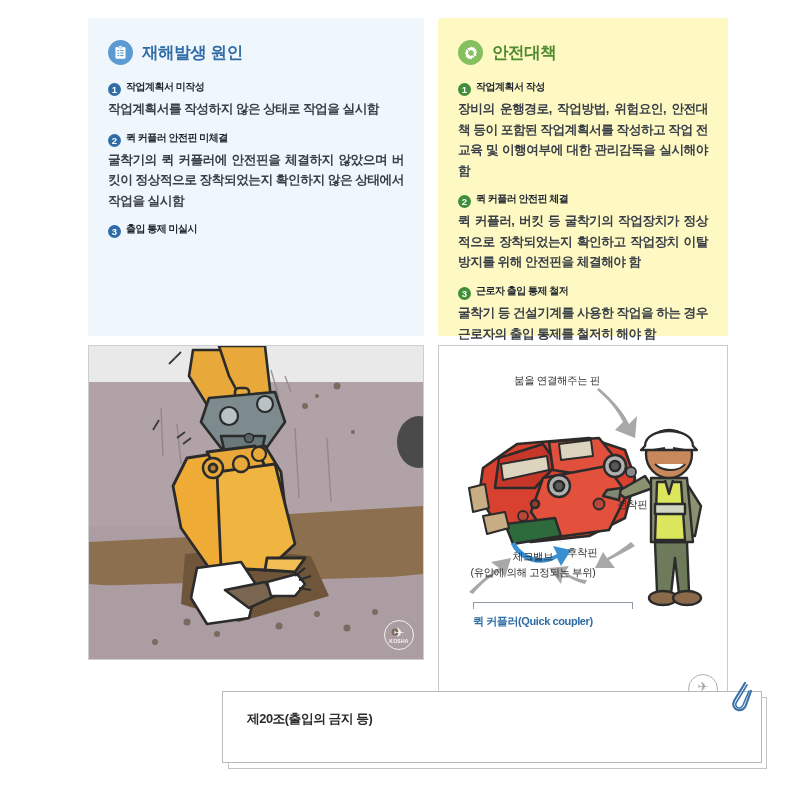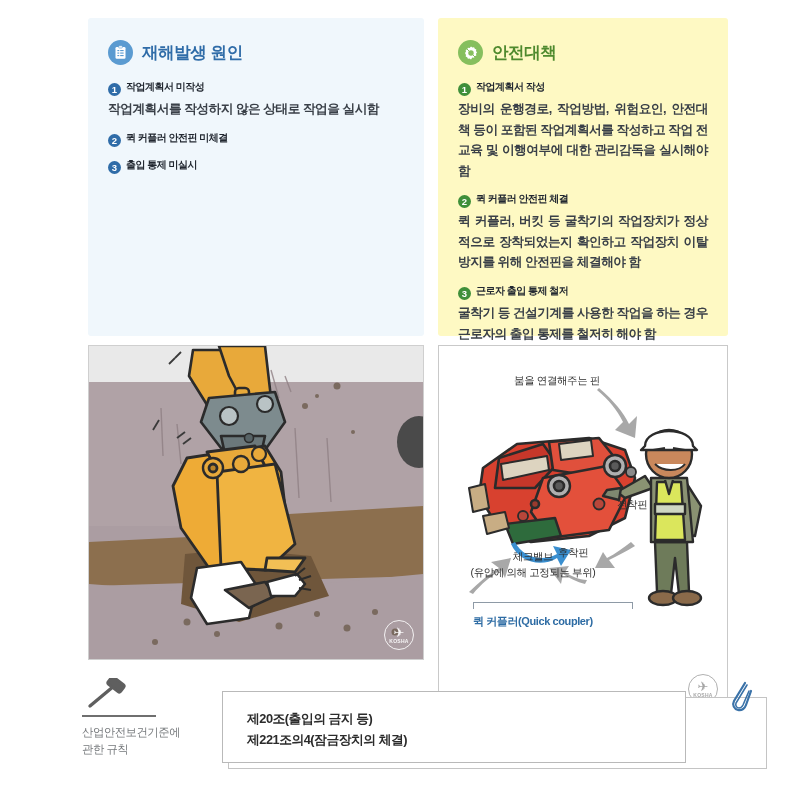--- a/index.html
+++ b/index.html
@@ -263,21 +263,21 @@
     width: 539px;
     height: 72px;
     border: 1px solid #c4c4c4;
     background: #ffffff;
   }
 
   .law-box {
     position: absolute;
     left: 0;
     top: 0;
-    width: 464px;
+    width: 540px;
     height: 72px;
     border: 1px solid #b9b9b9;
     background: #ffffff;
     padding: 17px 0 0 24px;
   }
 
   .law-line {
     font-size: 12.8px;
     font-weight: bold;
     color: #2b2b2b;
@@ -323,20 +323,21 @@
           <span class="item-title">작업계획서 미작성</span>
         </div>
         <p class="item-body">작업계획서를 작성하지 않은 상태로 작업을 실시함</p>
       </div>
 
       <div class="item">
         <div class="item-head">
           <span class="num num--blue">2</span>
           <span class="item-title">퀵 커플러 안전핀 미체결</span>
         </div>
+        <p class="item-body">굴착기의 퀵 커플러에 안전핀을 체결하지 않았으며 버킷이 정상적으로 장착되었는지 확인하지 않은 상태에서 작업을 실시함</p>
       </div>
 
       <div class="item">
         <div class="item-head">
           <span class="num num--blue">3</span>
           <span class="item-title">출입 통제 미실시</span>
         </div>
       </div>
     </section>
 
@@ -525,55 +526,41 @@
 
           <path d="M206 100 C206 80 254 80 254 100 L258 104 L202 104 Z" fill="#ffffff" stroke="#2b2b2b" stroke-width="2.4"></path>
 
           <path d="M214 104 L226 102 M234 102 L246 104" stroke="#2b2b2b" stroke-width="2" fill="none"></path>
           <path d="M216 118 C224 126 240 126 246 118" stroke="#2b2b2b" stroke-width="2" fill="#ffffff"></path>
         </g>
       </svg>
 
       <span class="dlabel dlabel--center" style="left:48px; top:28px; width:140px;">붐을 연결해주는 핀</span>
       <span class="dlabel" style="left:178px; top:152px;">전착핀</span>
-      <span class="dlabel" style="left:119px; top:200px;">후착핀</span>
+      <span class="dlabel" style="left:128px; top:200px;">후착핀</span>
       <span class="dlabel dlabel--center" style="left:14px; top:204px; width:160px;">체크밸브</span>
       <span class="dlabel dlabel--center" style="left:4px; top:220px; width:180px;">(유압에 의해 고정되는 부위)</span>
 
       <span class="caption-line"></span>
       <span class="caption-text">퀵 커플러(Quick coupler)</span>
 
       <figcaption class="kosha kosha--dark">
         <span class="kosha-swoosh">✈</span>
         <span>KOSHA</span>
       </figcaption>
     </figure>
   </div>
 
   <div class="law-row">
 
-    <div class="law-left">
-      <div class="gavel">
-        <svg width="46" height="34" viewBox="0 0 46 34" aria-hidden="true">
-          <g stroke="#5f5f5f" stroke-width="2.6" stroke-linecap="round" fill="#5f5f5f">
-            <path d="M6 28 L30 8" stroke-width="3.4"></path>
-            <rect x="24" y="2" width="16" height="9" rx="2" transform="rotate(38 32 6.5)"></rect>
-          </g>
-        </svg>
-      </div>
-      <div class="gavel-underline"></div>
-      <div class="law-left-label">산업안전보건기준에</div>
-      <div class="law-left-label">관한 규칙</div>
-    </div>
 
     <div class="law-box-wrap">
       <div class="law-box-shadow"></div>
       <div class="law-box">
         <div class="law-line">제20조(출입의 금지 등)</div>
-        <div class="law-line">제221조의4(잠금장치의 체결)</div>
       </div>
       <span class="clip">
         <svg width="26" height="36" viewBox="0 0 26 36" aria-hidden="true">
           <path d="M18 4 L7 22 C5 26 7 30 11 31 C15 32 18 29 19 26 L24 12" fill="none" stroke="#3a72a8" stroke-width="2.2" stroke-linecap="round"></path>
           <path d="M20 6 L9 24 C8 27 10 29 12 29 C14 29 15 28 16 26 L22 12" fill="none" stroke="#3a72a8" stroke-width="1.6" stroke-linecap="round"></path>
         </svg>
       </span>
     </div>
   </div>
 

